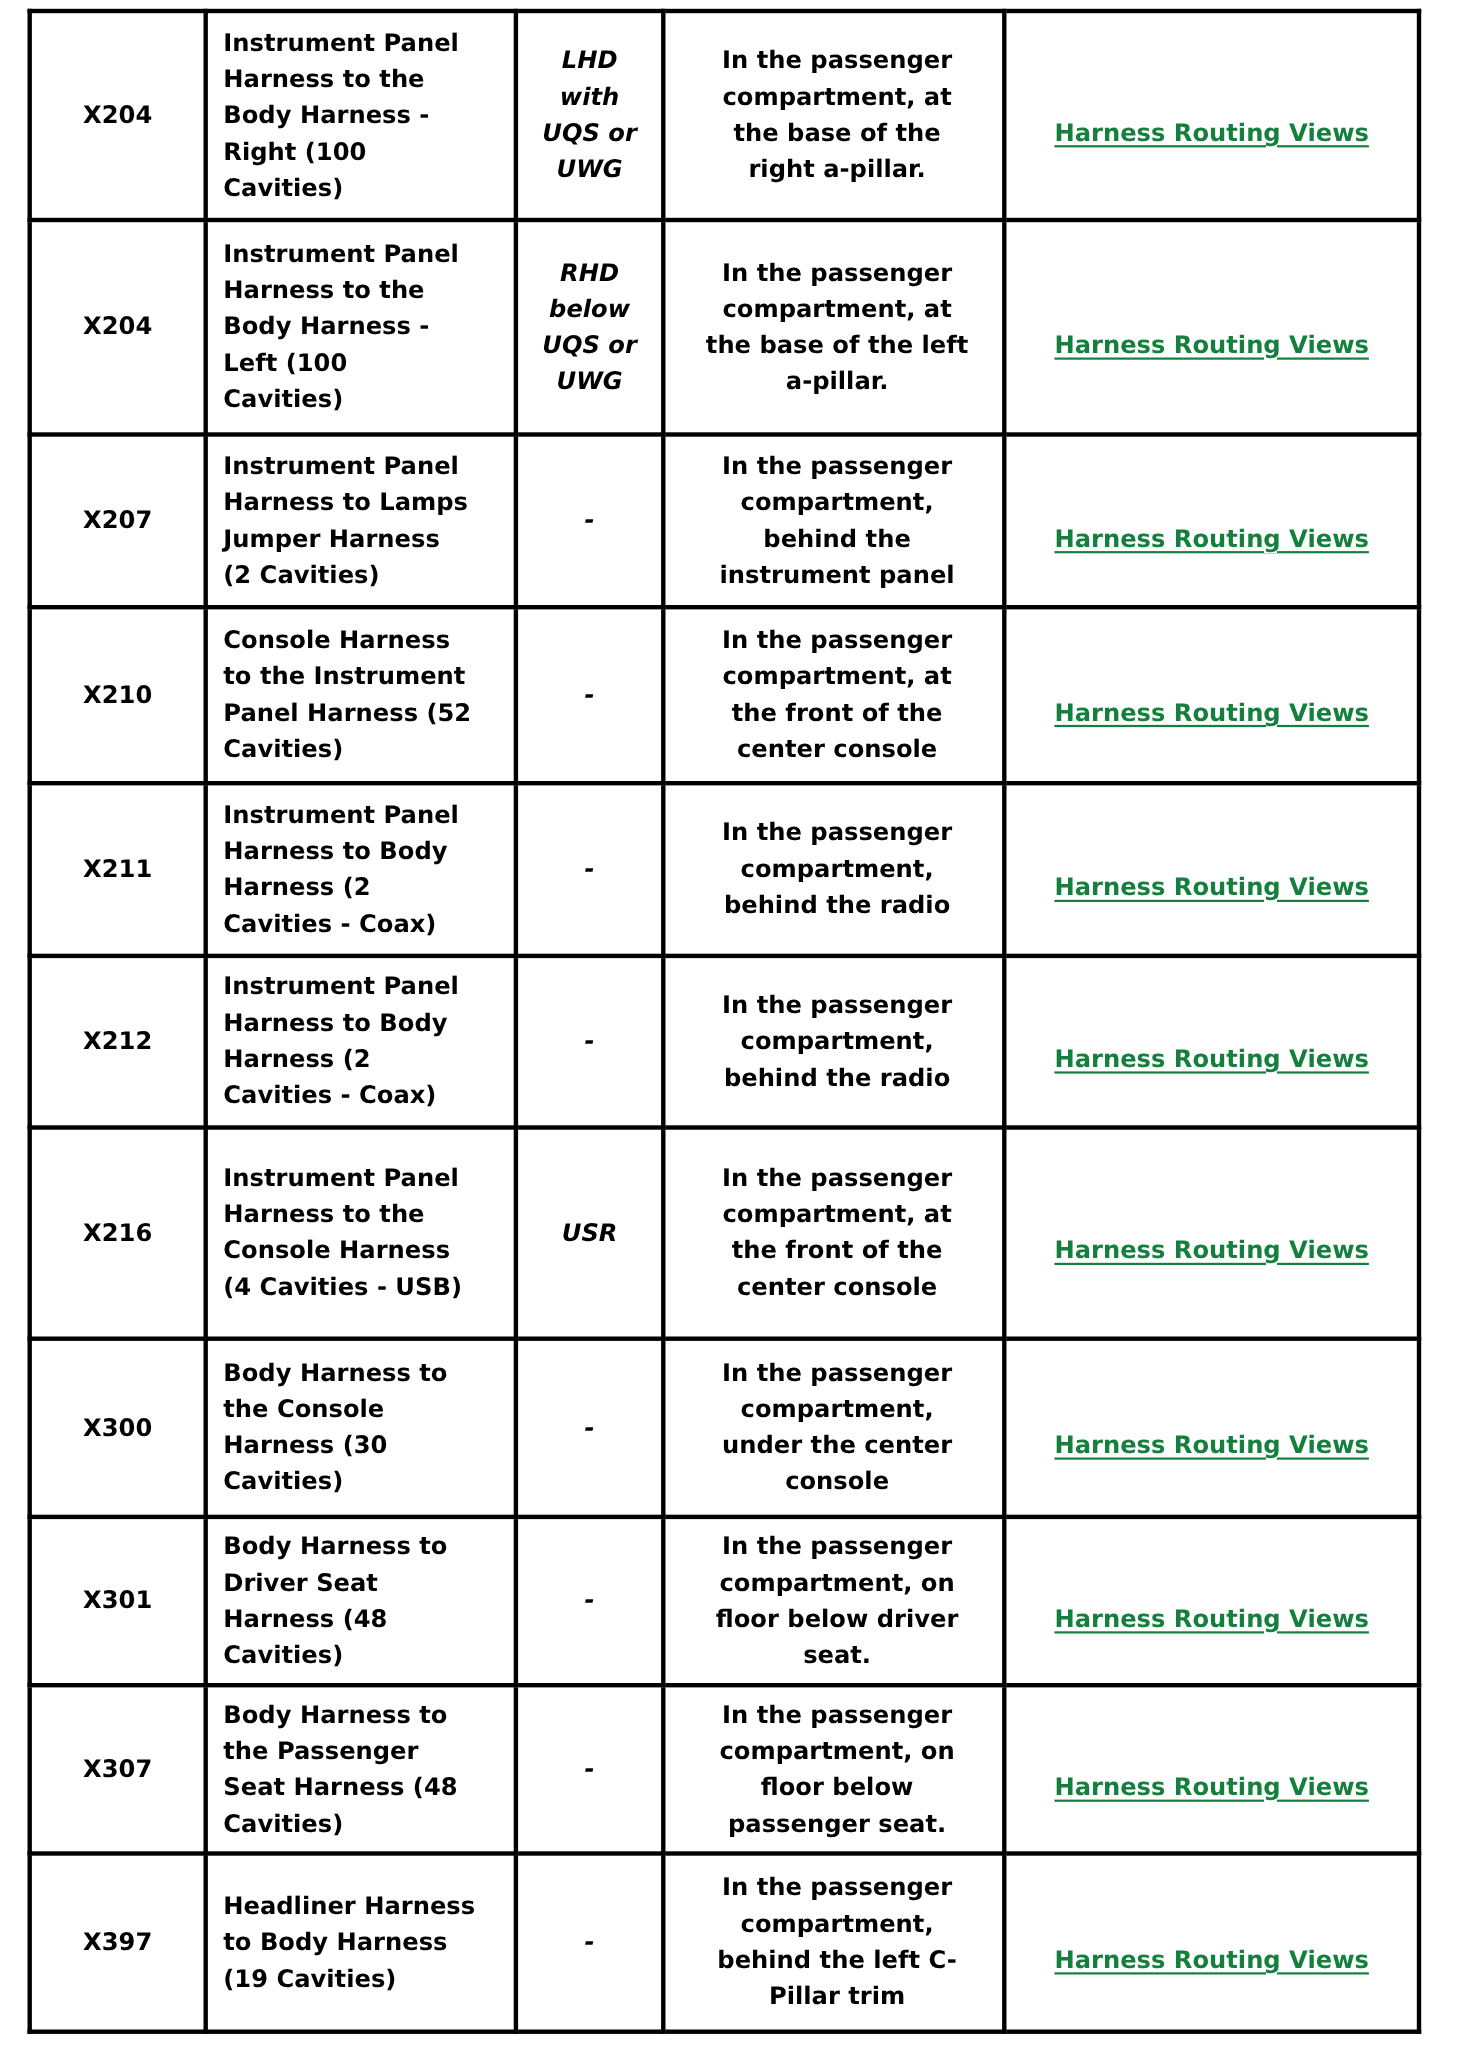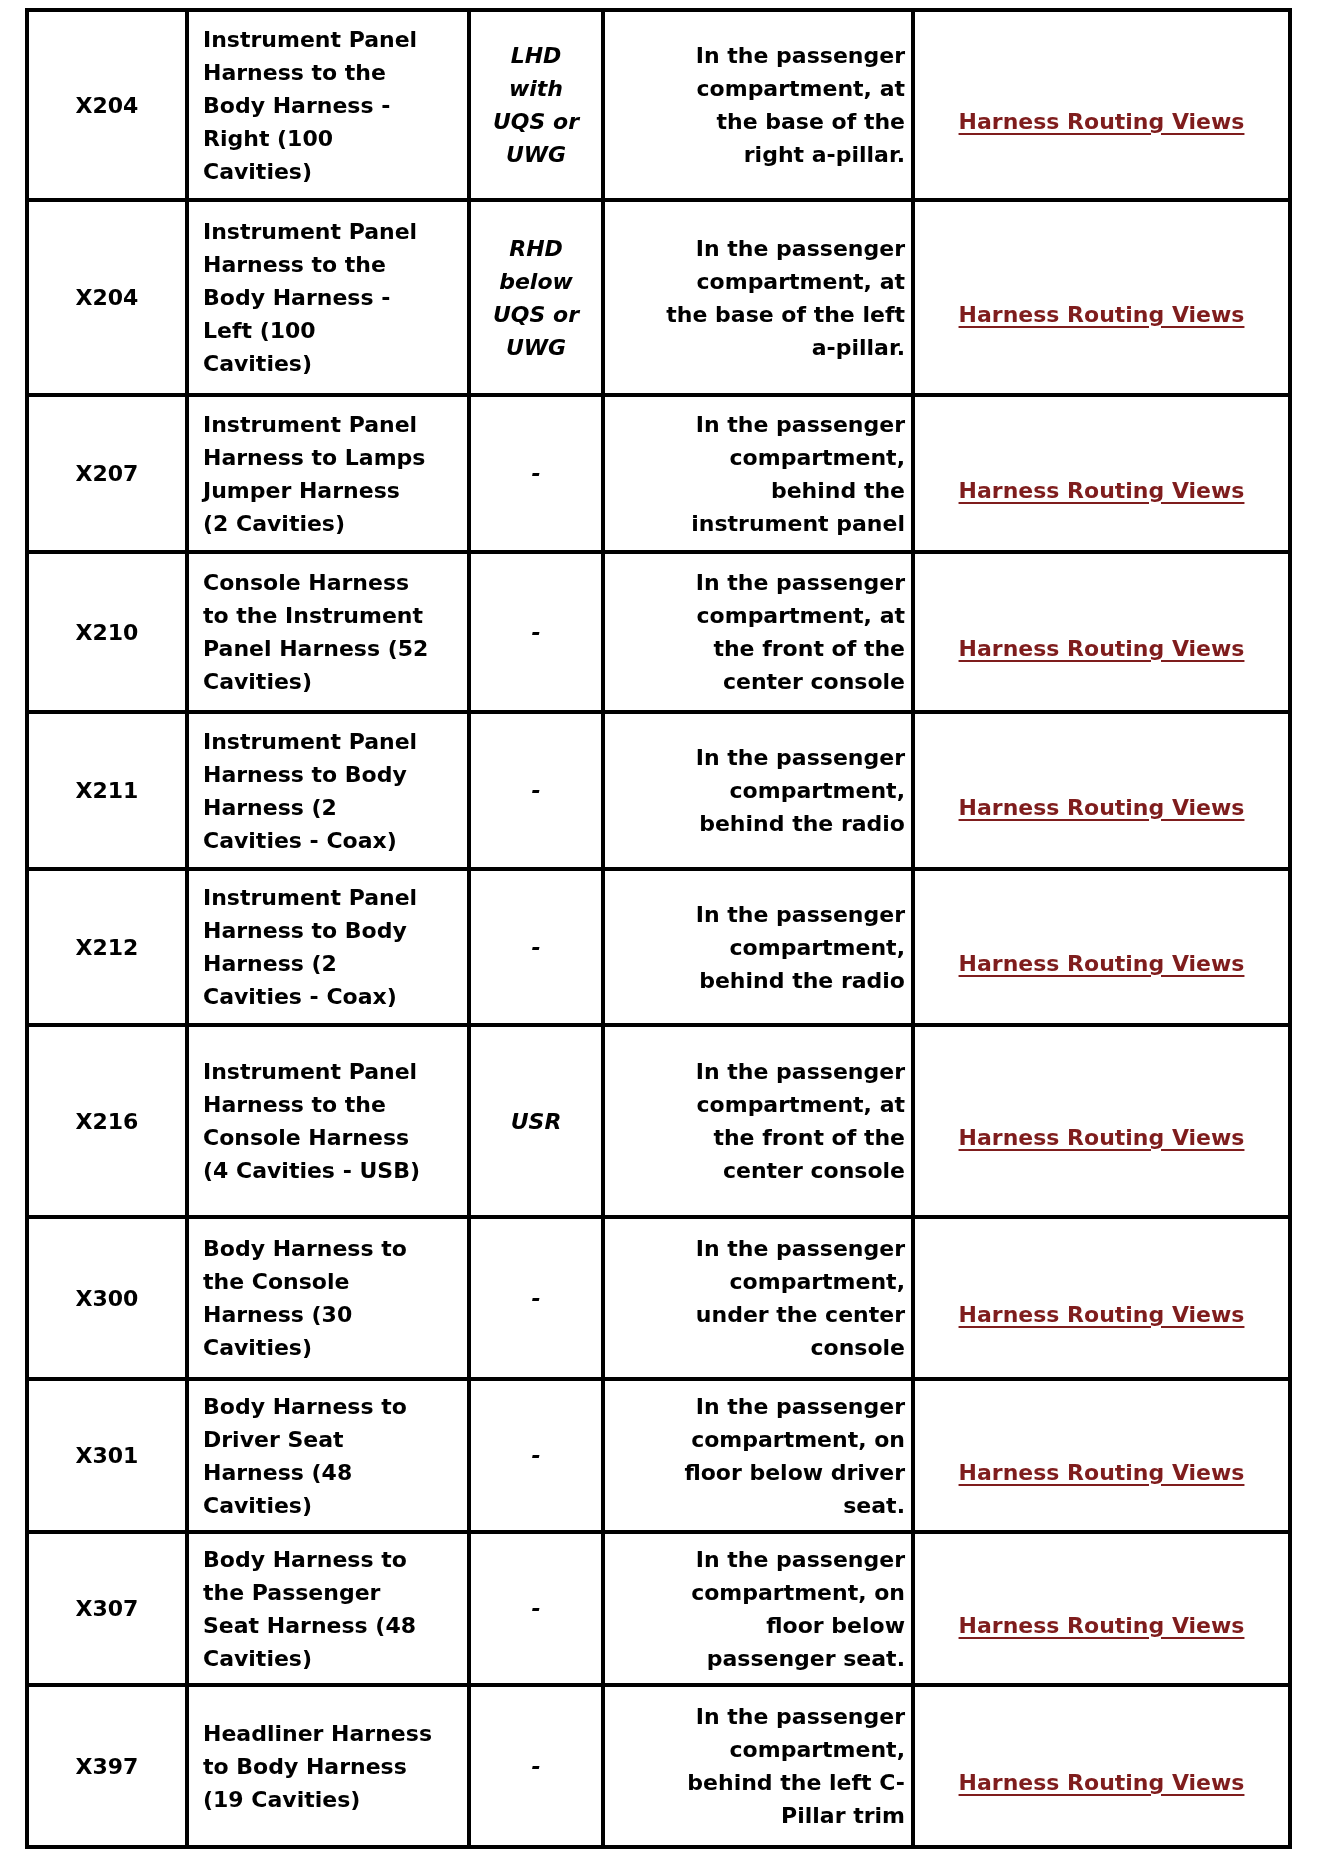--- a/index.html
+++ b/index.html
@@ -23,24 +23,24 @@
   }
   td {
     border: 4px solid #000000;
     vertical-align: middle;
     white-space: pre-line;
     overflow: hidden;
   }
   td.id-cell     { text-align: center; padding: 6px 4px; }
   td.desc-cell   { text-align: left;   padding: 8px 6px 8px 14px; }
   td.option-cell { text-align: center; padding: 6px 4px; font-style: italic; }
-  td.loc-cell    { text-align: right;   padding: 8px 6px 8px 12px; }
+  td.loc-cell    { text-align: center;   padding: 8px 6px 8px 12px; }
   td.link-cell   { text-align: center; padding: 6px 4px; }
   a.routing-link {
-    color: #7f1d1d;
+    color: #15803d;
     text-decoration: underline;
     text-decoration-thickness: 2px;
     text-underline-offset: 4px;
     cursor: pointer;
   }
   
   tr:nth-child(1)  { height: 190px; }
   tr:nth-child(2)  { height: 195px; }
   tr:nth-child(3)  { height: 157px; }
   tr:nth-child(4)  { height: 160px; }

